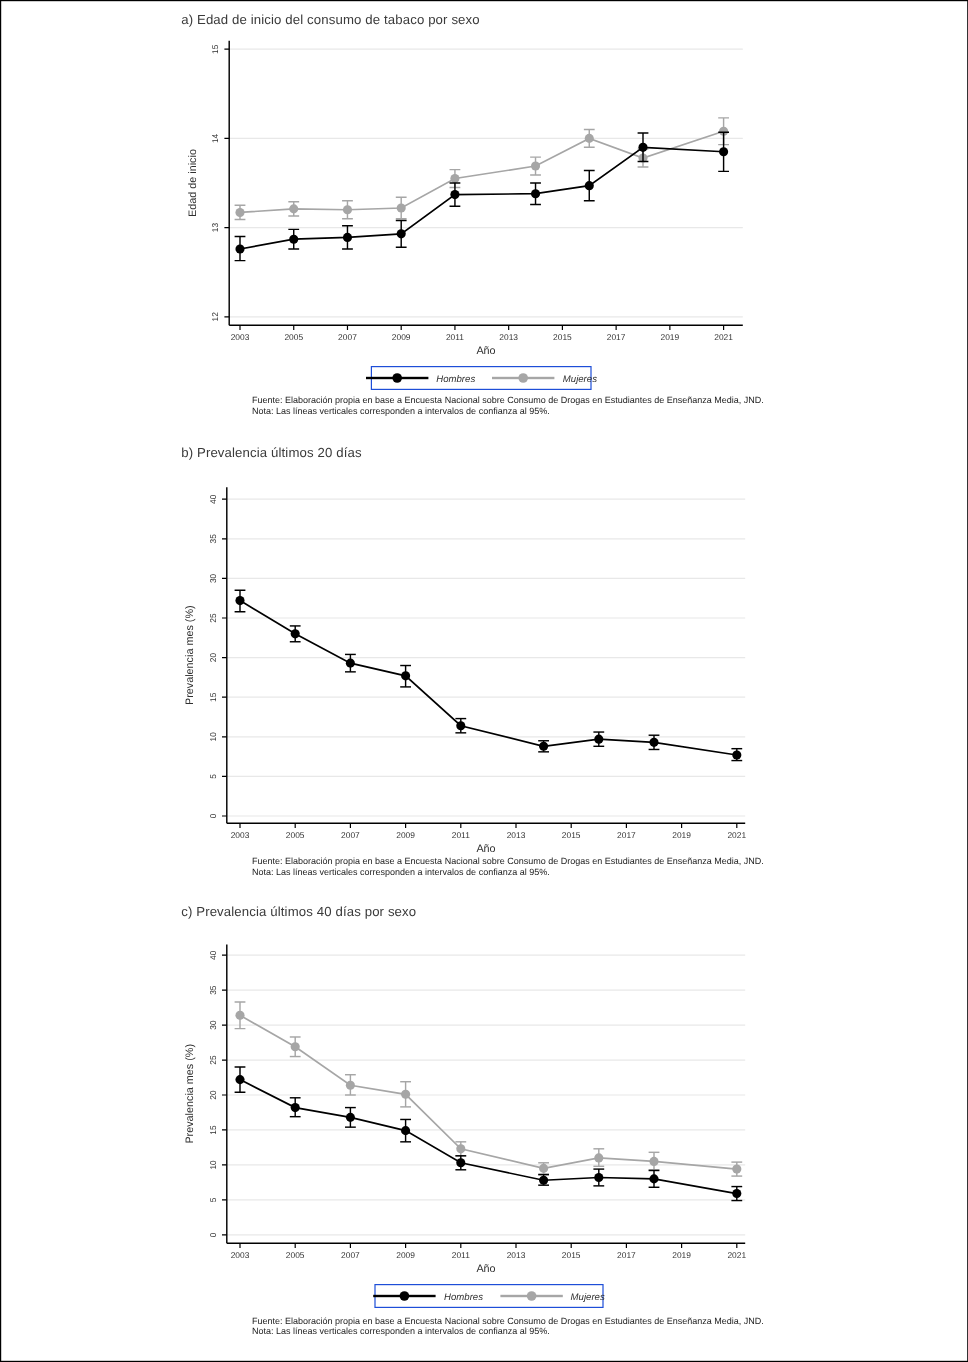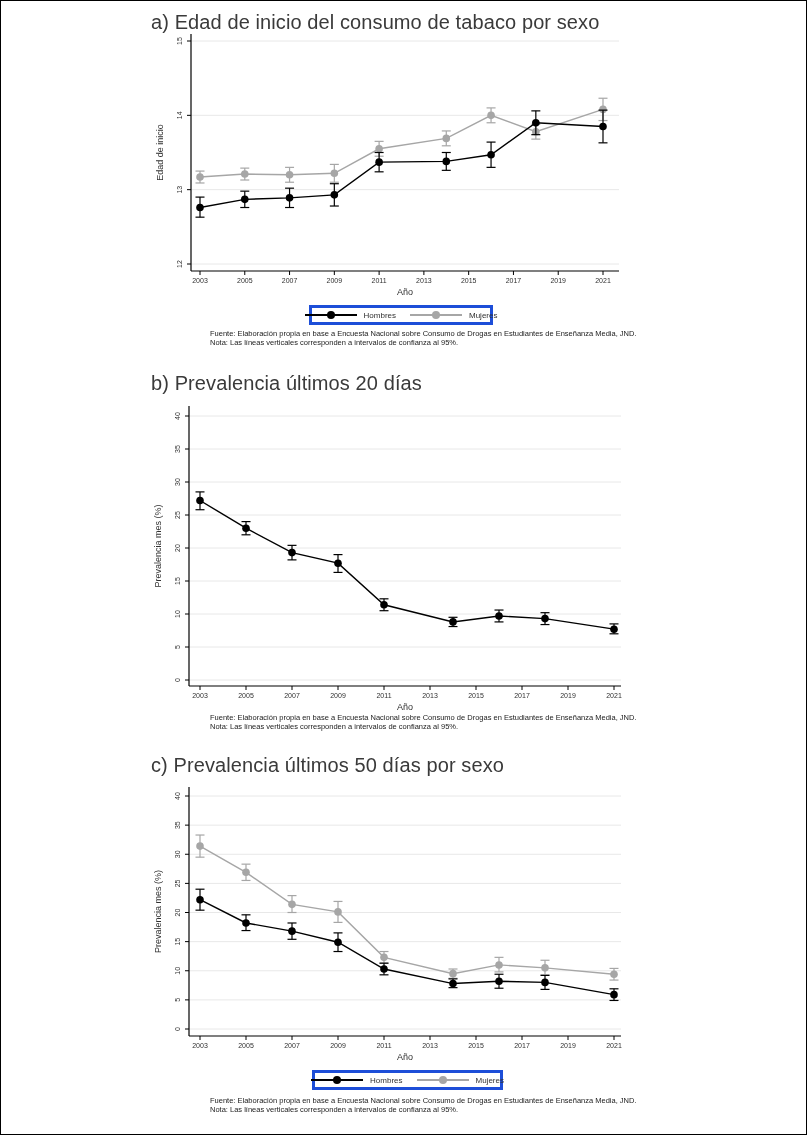--- a/index.html
+++ b/index.html
@@ -7,36 +7,36 @@
   .page {
     position:relative;
     width:807px; height:1135px;
     background:#ffffff;
     border:1px solid #000;
     font-family:"Liberation Sans", sans-serif;
     overflow:hidden;
   }
   .panel-title {
     position:absolute; left:150px;
-    font-size:20px; font-weight:400; color:#3a3a3a;
+    font-size:11px; font-weight:400; color:#3a3a3a;
     letter-spacing:.1px; white-space:nowrap;
   }
   #title-a { top:10px; }
   #title-b { top:371px; }
   #title-c { top:753px; }
   svg.chart { position:absolute; overflow:visible; }
   #svg-a { left:140px; top:28px; }
   #svg-b { left:140px; top:395px; }
   #svg-c { left:140px; top:778px; }
   svg .tick-label { font-family:"Liberation Sans", sans-serif; font-size:7px; fill:#303030; }
   svg .axis-label { font-family:"Liberation Sans", sans-serif; font-size:9px; fill:#303030; }
   .legend {
     position:absolute; height:20px;
-    border:3px solid #1d4ed8; background:#fff;
-    display:flex; justify-content:center; gap:14px;
+    border:1px solid #1d4ed8; background:#fff;
+    display:flex; justify-content:center; gap:14px;font-style:italic;
   }
   #legend-a { left:308px; top:304px; width:184px; }
   #legend-c { left:311px; top:1069px; width:191px; }
   .legend-entry { display:flex; align-items:center; gap:7px; }
   .legend-line {
     position:relative; width:52px; height:1.5px; background:#000; display:inline-block;
   }
   .legend-dot {
     position:absolute; left:50%; top:50%; transform:translate(-50%,-50%);
     width:8px; height:8px; border-radius:50%; background:#000;
@@ -276,21 +276,21 @@
       <circle cx="312" cy="225.92" r="3.8" fill="#000000"></circle>
       <circle cx="358" cy="219.98000000000002" r="3.8" fill="#000000"></circle>
       <circle cx="404" cy="222.62" r="3.8" fill="#000000"></circle>
       <circle cx="473" cy="233.18" r="3.8" fill="#000000"></circle>
     </svg>
   <div class="footer" id="footer-b">
     <div>Fuente: Elaboración propia en base a Encuesta Nacional sobre Consumo de Drogas en Estudiantes de Enseñanza Media, JND.</div>
     <div>Nota: Las líneas verticales corresponden a intervalos de confianza al 95%.</div>
   </div>
 
-  <div class="panel-title" id="title-c">c) Prevalencia últimos 50 días por sexo</div>
+  <div class="panel-title" id="title-c">c) Prevalencia últimos 40 días por sexo</div>
   <svg class="chart" id="svg-c" width="545" height="288" viewBox="0 0 545 288">
       <line x1="48" x2="480" y1="250" y2="250" stroke="#e8e8e8" stroke-width="1"></line>
       <line x1="48" x2="480" y1="220.875" y2="220.875" stroke="#e8e8e8" stroke-width="1"></line>
       <line x1="48" x2="480" y1="191.75" y2="191.75" stroke="#e8e8e8" stroke-width="1"></line>
       <line x1="48" x2="480" y1="162.625" y2="162.625" stroke="#e8e8e8" stroke-width="1"></line>
       <line x1="48" x2="480" y1="133.5" y2="133.5" stroke="#e8e8e8" stroke-width="1"></line>
       <line x1="48" x2="480" y1="104.375" y2="104.375" stroke="#e8e8e8" stroke-width="1"></line>
       <line x1="48" x2="480" y1="75.25" y2="75.25" stroke="#e8e8e8" stroke-width="1"></line>
       <line x1="48" x2="480" y1="46.125" y2="46.125" stroke="#e8e8e8" stroke-width="1"></line>
       <line x1="48" x2="480" y1="17" y2="17" stroke="#e8e8e8" stroke-width="1"></line>

